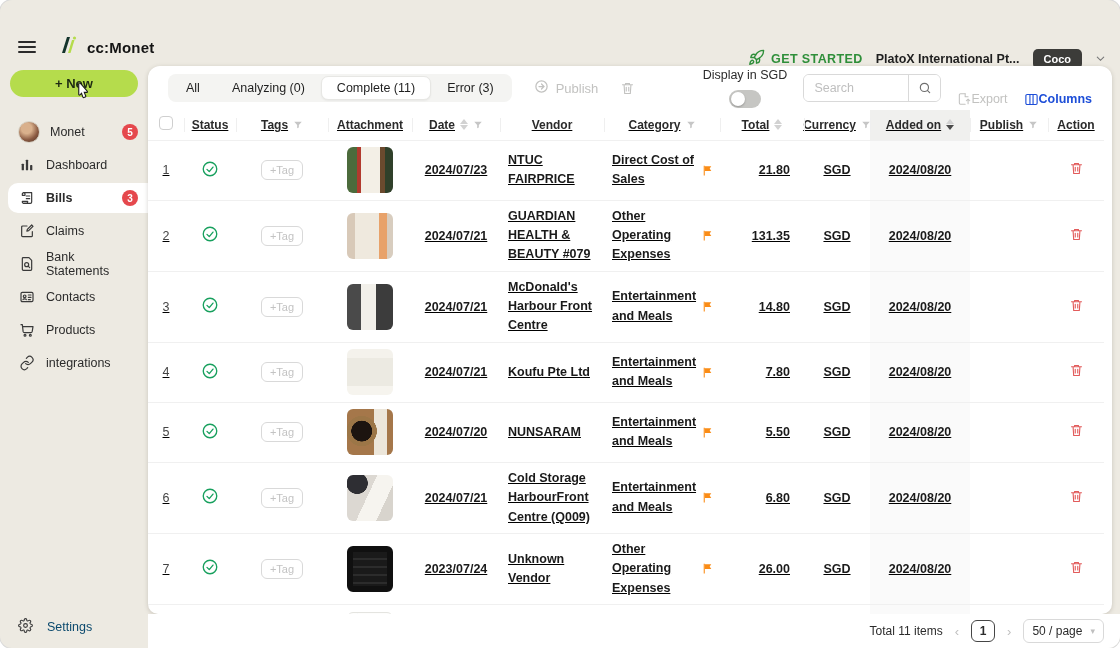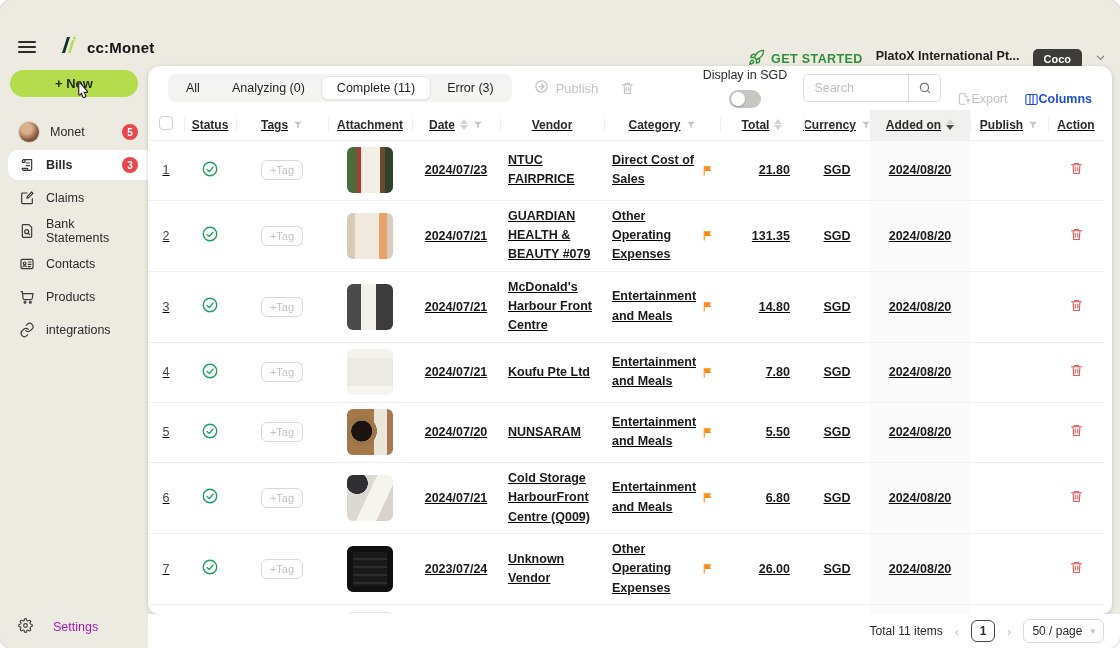--- a/index.html
+++ b/index.html
@@ -13,36 +13,36 @@
   .light.r { background:#ff5f57; } .light.y { background:#febc2e; } .light.g { background:#28c840; }
   .tb-title { flex:1; text-align:center; font-size:11px; color:#3a3a3a; }
   .tb-icons { position:absolute; right:14px; top:5px; display:flex; align-items:center; gap:14px; color:#333; }
 
   
   .app-header { position:absolute; top:28px; left:0; right:0; height:38px; display:flex; align-items:center; padding:0 14px 0 18px; }
   .hamburger { width:18px; display:flex; flex-direction:column; gap:3px; cursor:pointer; }
   .hamburger i { height:2px; background:#2b2b2b; border-radius:1px; display:block; }
   .brand { display:flex; align-items:center; gap:7px; margin-left:22px; }
   .brand-name { font-size:15px; font-weight:700; color:#141414; letter-spacing:.2px; }
-  .hdr-right { margin-left:auto; display:flex; align-items:flex-start; gap:13px;margin-top:24px; }
+  .hdr-right { margin-left:auto; display:flex; align-items:center; gap:13px;margin-top:24px; }
   .get-started { display:flex; align-items:center; gap:6px; font-size:12.5px; font-weight:700; letter-spacing:.4px; color:#2f8f3a; cursor:pointer; }
   .org-name { font-size:12.5px; font-weight:600; color:#1f1f1f; }
   .user-badge { background:#3c3c39; color:#fff; font-size:11px; font-weight:600; padding:4px 11px; border-radius:5px; }
 
   
   .sidebar { position:absolute; top:66px; left:0; bottom:0; width:148px; }
   .new-btn { margin:4px 10px 0 10px; height:27px; width:128px; background:#b5dc4c; border:none; border-radius:16px; font-family:inherit; font-size:13px; font-weight:700; color:#1e2b12; cursor:pointer; }
   .side-list { margin-top:20px; display:flex; flex-direction:column; gap:3px; }
   .side-item { display:flex; align-items:center; gap:10px; height:30px; padding:0 10px 0 18px; font-size:12.5px; color:#2b2b2b; cursor:pointer; }
   .side-item .ic { width:18px; display:flex; justify-content:center; color:#3a3a3a; flex:none; }
   .side-item.active { background:#fff; margin-left:8px; padding-left:10px; border-radius:10px 0 0 10px; font-weight:700; }
   .badge { margin-left:auto; min-width:16px; height:16px; background:#e5484d; color:#fff; border-radius:9px; font-size:10px; font-weight:700; display:flex; align-items:center; justify-content:center; padding:0 4px; }
   .badge:empty { display:none; }
   .avatar { width:22px; height:22px; border-radius:50%; background:radial-gradient(circle at 38% 32%, #d9b08c 28%, #8a5a42 62%, #4a2f24 100%); border:1px solid #d9d3c6; flex:none; }
-  .settings-row { position:absolute; left:18px; bottom:12px; display:flex; align-items:center; gap:20px; font-size:12.5px; color:#a21caf; cursor:pointer; }
+  .settings-row { position:absolute; left:18px; bottom:12px; display:flex; align-items:center; gap:14px; font-size:12.5px; color:#0c4a6e; cursor:pointer; }
 
   
   .main-card { position:absolute; left:148px; top:66px; width:964px; height:548px; background:#fff; border-radius:12px 12px 10px 10px; overflow:hidden; box-shadow:0 1px 4px rgba(90,85,70,.25); }
   .toolbar { height:44px; display:flex; align-items:center; padding:0 20px; gap:22px; }
   .segmented { background:#f4f4f2; border-radius:8px; padding:2px; display:flex; }
   .seg-tab { border:none; background:transparent; font-family:inherit; font-size:12.5px; color:#1f1f1f; padding:5px 16px; border-radius:7px; cursor:pointer; white-space:nowrap; }
   .seg-tab.active { background:#fff; border:1px solid #e7e7e4; padding:4px 15px; font-weight:500; box-shadow:0 1px 2px rgba(0,0,0,.05); }
   .tool-dim { display:flex; align-items:center; gap:7px; font-size:13px; color:#c2c2c0; cursor:default; }
   .toolbar-right { margin-left:auto; display:flex; align-items:center; gap:16px; }
   .display-sgd { display:flex; align-items:center; gap:8px; font-size:12.5px; color:#2b2b2b;flex-direction:column; }
@@ -155,20 +155,31 @@
   </div>
 
   <div class="sidebar">
     <button class="new-btn">+ New</button>
 
     <div class="side-list">
       <div class="side-item">
         <span class="avatar"></span>
         <span>Monet</span>
         <span class="badge">5</span>
+      </div>
+      <div class="side-item">
+        <span class="ic">
+          <svg width="16" height="16" viewBox="0 0 24 24" fill="currentColor">
+              <rect x="4" y="10" width="3.4" height="10" rx="1"></rect>
+              <rect x="10.3" y="4" width="3.4" height="16" rx="1"></rect>
+              <rect x="16.6" y="12" width="3.4" height="8" rx="1"></rect>
+            </svg>
+        </span>
+        <span>Dashboard</span>
+
       </div>
       <div class="side-item active">
         <span class="ic">
           <svg width="16" height="16" viewBox="0 0 24 24" fill="none" stroke="currentColor" stroke-width="1.8" stroke-linecap="round" stroke-linejoin="round">
               <path d="M7 4h12v14a2 2 0 0 1-2 2H7"></path>
               <path d="M7 4a2 2 0 0 0-2 2v2h4V6a2 2 0 0 0-2-2z"></path>
               <path d="M7 20a2 2 0 0 1-2-2v-1h8v1a2 2 0 0 1-2 2z"></path>
               <path d="M11 9h5M11 13h5"></path>
             </svg>
         </span>

